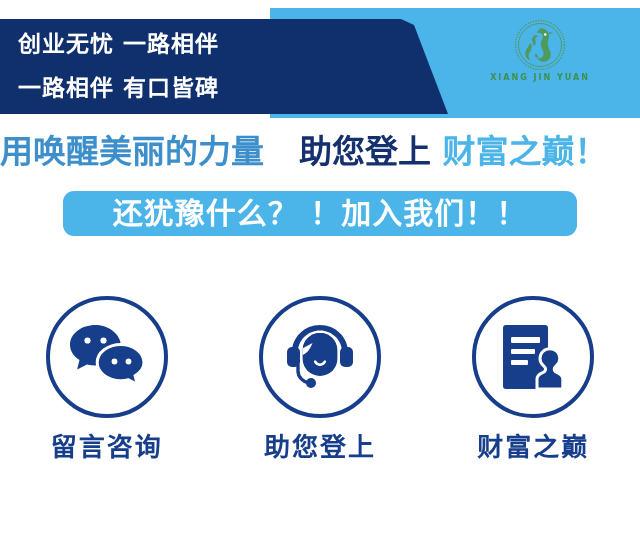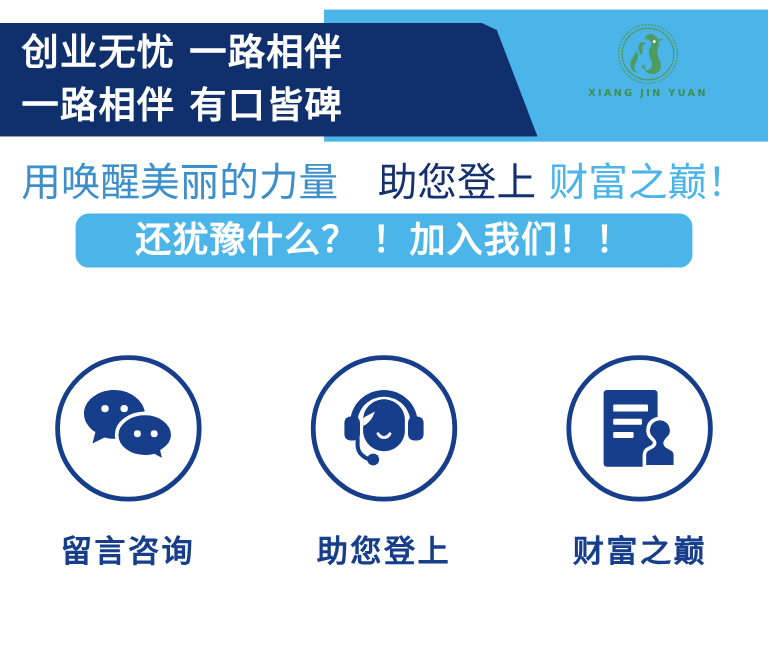--- a/index.html
+++ b/index.html
@@ -42,21 +42,21 @@
     -webkit-clip-path: polygon(0 0, 401px 0, 414px 6px, 448px 95px, 0 95px);
     clip-path: polygon(0 0, 401px 0, 414px 6px, 448px 95px, 0 95px);
   }
   .banner-headline {
     position: absolute;
     left: 18px;
     top: 22px;
     width: 380px;
     color: #ffffff;
     font-weight: bold;
-    font-size: 31px;
+    font-size: 23px;
     line-height: 44px;
     letter-spacing: 1px;
     white-space: nowrap;
   }
   .banner-headline .hl-line {
     display: block;
   }
 
   
   .logo {
@@ -92,37 +92,37 @@
     letter-spacing: 2px;
   }
 
   
   .subhead {
     position: absolute;
     left: 0;
     top: 126px;
     width: 640px;
     height: 52px;
-    text-align: center;
+    text-align: left;
     white-space: nowrap;
-    font-weight: normal;
+    font-weight: bold;
     font-size: 33px;
     line-height: 52px;
     letter-spacing: 0px;
   }
   .subhead .seg-a { color: #3d8fcb; }
   .subhead .seg-b { color: #15306e; }
   .subhead .seg-c { color: #4bb4e8; }
   .subhead .seg-gap { display: inline-block; width: 12px; }
 
   
   .cta {
     position: absolute;
     left: 63px;
-    top: 178px;
+    top: 191px;
     width: 514px;
     height: 45px;
     background: #4bb4e8;
     border-radius: 11px;
     color: #ffffff;
     font-weight: bold;
     font-size: 30px;
     line-height: 45px;
     text-align: center;
     white-space: nowrap;
@@ -154,21 +154,21 @@
     box-sizing: border-box;
     display: flex;
     align-items: center;
     justify-content: center;
   }
   .step-circle svg {
     display: block;
   }
   .step-label {
     display: block;
-    margin-top: 26px;
+    margin-top: 13px;
     font-size: 26px;
     line-height: 32px;
     font-weight: bold;
     color: #173e8a;
     letter-spacing: 2px;
   }
 </style>
 </head>
 <body>
 

